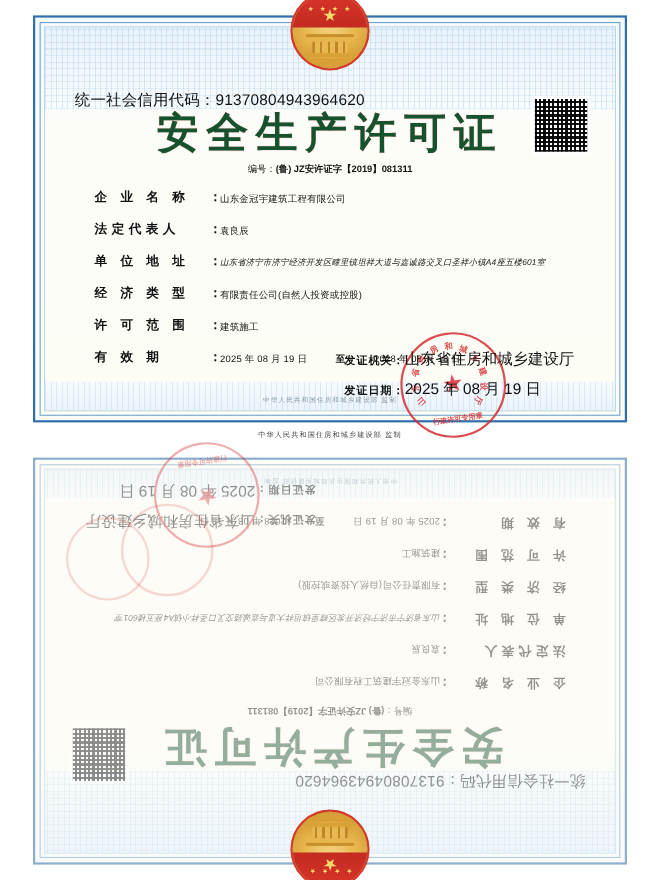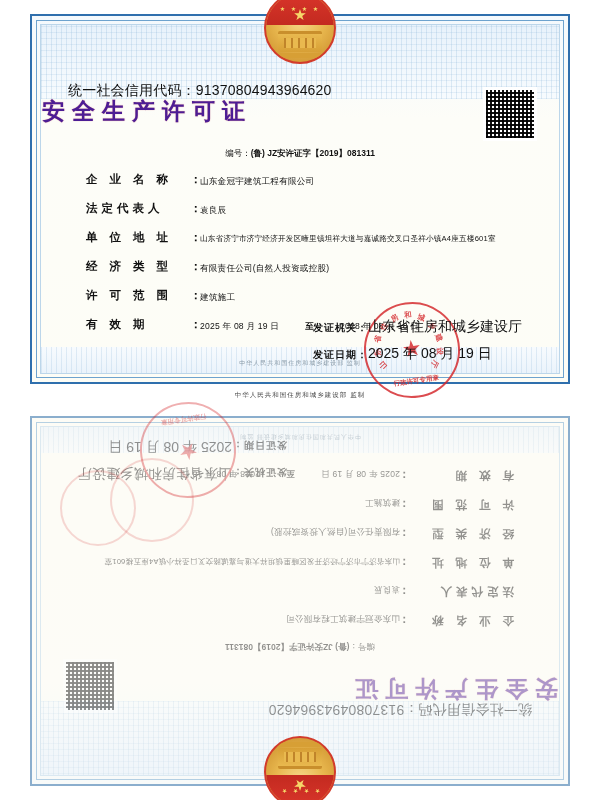--- a/index.html
+++ b/index.html
@@ -99,26 +99,26 @@
 
   
   .content{position:absolute;inset:12px;}
   .usci{
     position:absolute;left:26px;top:56px;
     font-size:14px;color:#111;letter-spacing:.2px;
     white-space:nowrap;
   }
   .title{
     position:absolute;left:0;right:0;top:70px;
-    text-align:left;
+    text-align:center;
     font-family:"DejaVu Serif","Liberation Serif",serif;
     font-weight:bold;
-    font-size:23px;
+    font-size:38px;
     letter-spacing:7px;
-    color:#4c1d95;
+    color:#14532d;
     text-shadow:0 0 1px rgba(212,38,42,.5);
   }
   .certno{
     position:absolute;left:0;right:0;top:122px;
     text-align:center;font-size:8.5px;color:#111;
   }
   .certno b{font-weight:bold;}
 
   .qr{
     position:absolute;right:22px;top:62px;
@@ -138,21 +138,21 @@
     width:104px;flex:none;
     font-size:11.5px;font-weight:bold;color:#111;
     letter-spacing:4px;
     font-family:"DejaVu Sans","Liberation Sans",sans-serif;
   }
   .colon{width:10px;flex:none;font-size:11.5px;font-weight:bold;color:#111;}
   .val{
     font-size:8.6px;color:#111;line-height:14px;padding-top:2px;
     letter-spacing:.2px;
   }
-  .val.small{font-size:7.6px;}
+  .val.small{font-size:7.6px;font-style:italic;}
 
   .valid-row .val{display:flex;gap:26px;}
   .valid-row .to{font-weight:bold;}
 
   
   .issuer{
     position:absolute;right:36px;top:292px;
     font-size:10px;color:#111;text-align:left;
   }
   .issuer div{margin-bottom:9px;letter-spacing:1px;font-weight:bold;}

